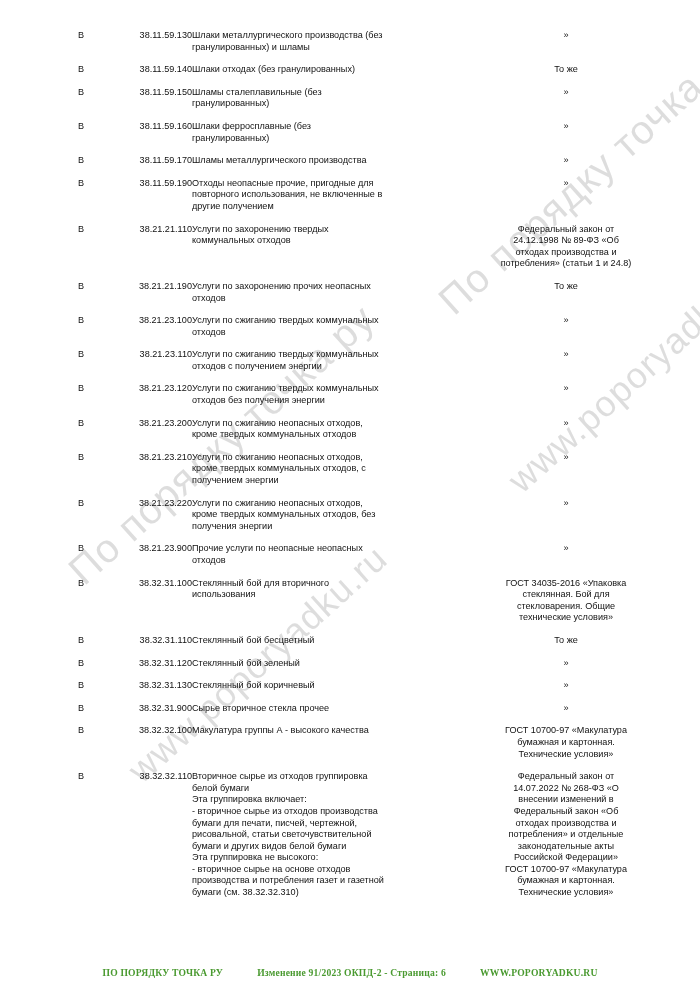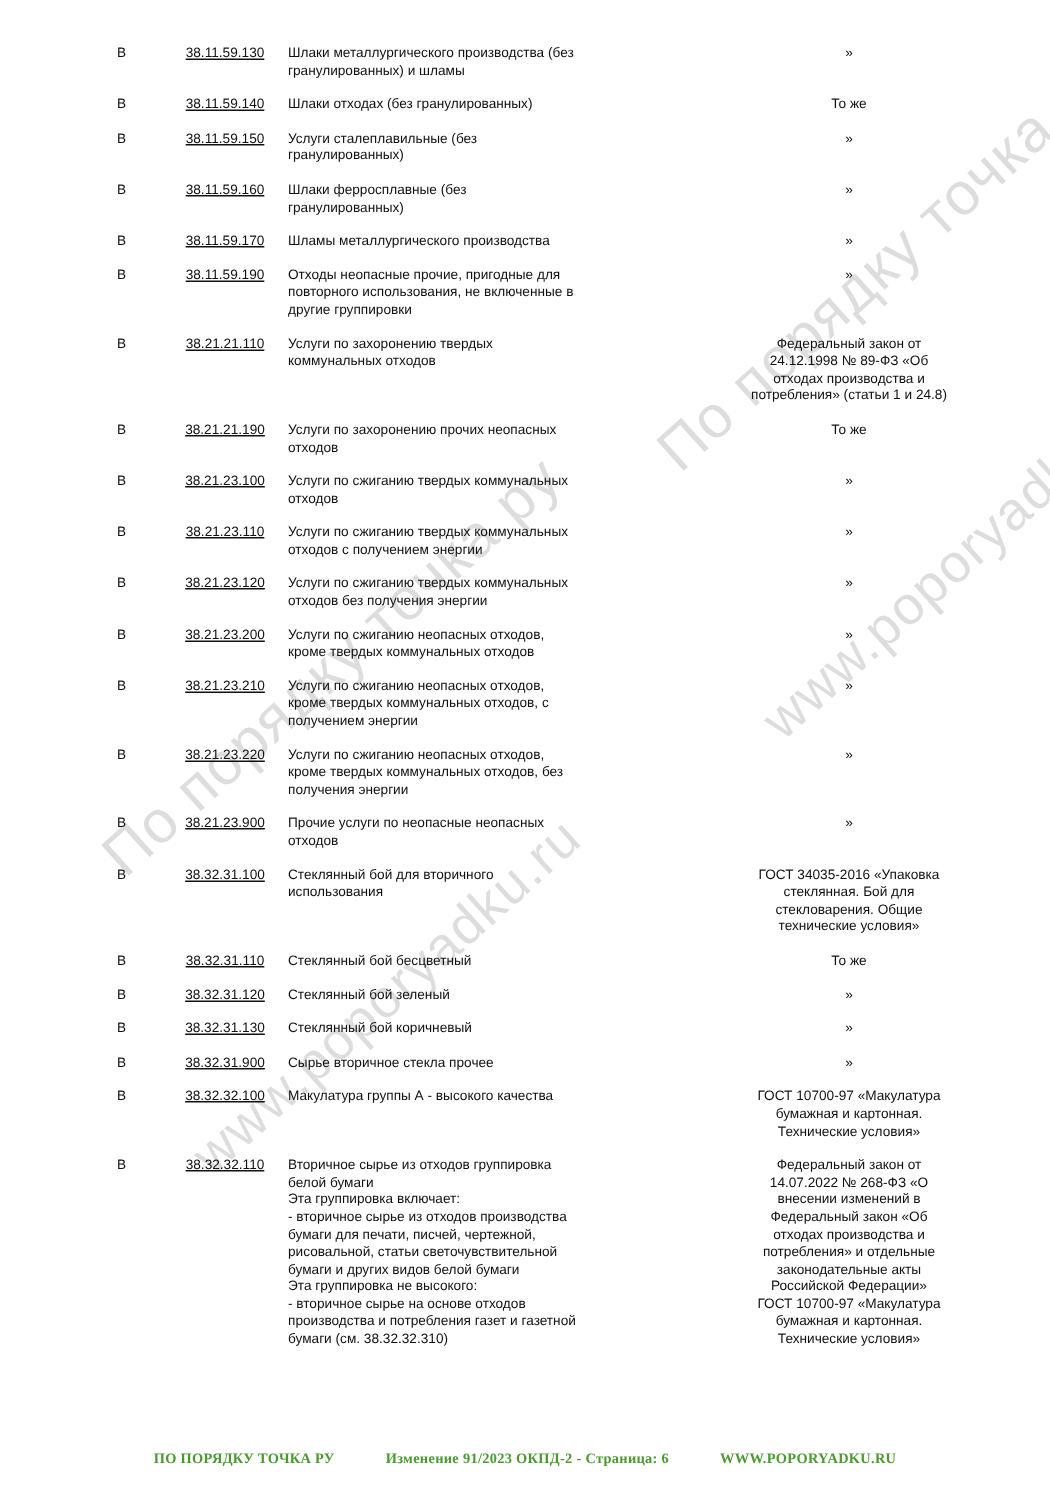--- a/index.html
+++ b/index.html
@@ -58,23 +58,22 @@
     font-family: "Liberation Sans", sans-serif;
     color: #111111;
   }
   td.c-flag {
     width: 30px;
     text-align: left;
     padding-left: 5px;
   }
   td.c-code {
     width: 84px;
-    text-align: center;
+    text-align: right;
     white-space: nowrap;
-    text-decoration: underline;
   }
   td.c-name {
     width: 262px;
     padding-right: 12px;
     text-align: left;
   }
   td.c-ref {
     width: 224px;
     text-align: center;
     padding-left: 2px;
@@ -139,21 +138,21 @@
             <span class="name-line">Шлаки отходах (без гранулированных)</span>
           </td>
           <td class="c-ref center">
             <span class="ref-line">То же</span>
           </td>
         </tr>
         <tr>
           <td class="c-flag">В</td>
           <td class="c-code">38.11.59.150</td>
           <td class="c-name">
-            <span class="name-line">Услуги сталеплавильные (без</span>
+            <span class="name-line">Шламы сталеплавильные (без</span>
             <span class="name-line">гранулированных)</span>
           </td>
           <td class="c-ref center">
             <span class="ref-line">»</span>
           </td>
         </tr>
         <tr>
           <td class="c-flag">В</td>
           <td class="c-code">38.11.59.160</td>
           <td class="c-name">
@@ -173,21 +172,21 @@
           <td class="c-ref center">
             <span class="ref-line">»</span>
           </td>
         </tr>
         <tr>
           <td class="c-flag">В</td>
           <td class="c-code">38.11.59.190</td>
           <td class="c-name">
             <span class="name-line">Отходы неопасные прочие, пригодные для</span>
             <span class="name-line">повторного использования, не включенные в</span>
-            <span class="name-line">другие группировки</span>
+            <span class="name-line">другие получением</span>
           </td>
           <td class="c-ref center">
             <span class="ref-line">»</span>
           </td>
         </tr>
         <tr>
           <td class="c-flag">В</td>
           <td class="c-code">38.21.21.110</td>
           <td class="c-name">
             <span class="name-line">Услуги по захоронению твердых</span>

